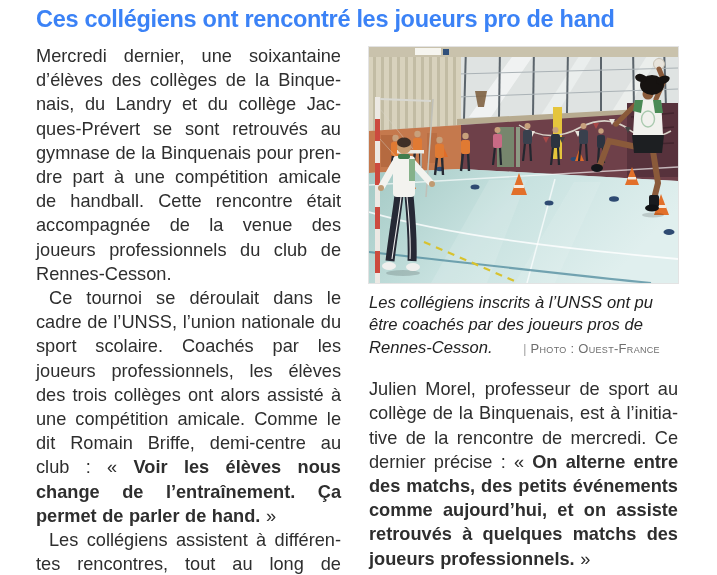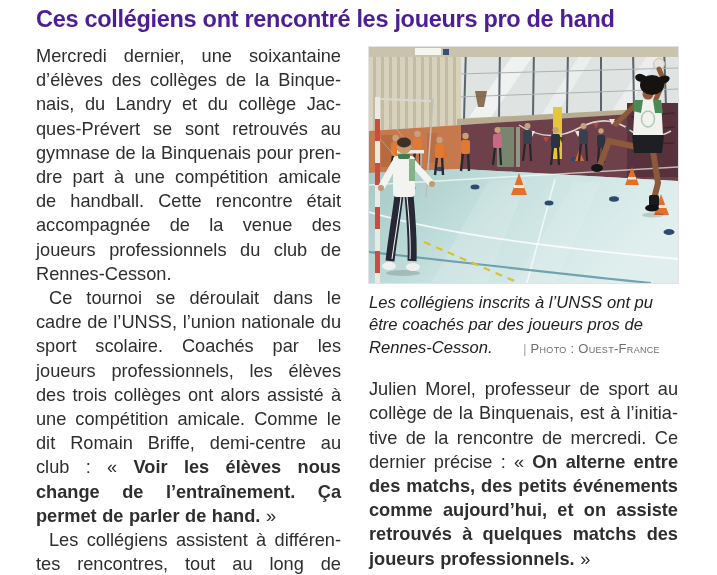--- a/index.html
+++ b/index.html
@@ -5,21 +5,21 @@
   html,body{margin:0;padding:0;background:#ffffff;}
   body{
     width:717px;height:575px;overflow:hidden;
     font-family:"Liberation Sans","DejaVu Sans",sans-serif;
     -webkit-font-smoothing:antialiased;
   }
   .page{position:relative;width:717px;height:575px;background:#fff;}
   .headline{
     position:absolute;left:36px;top:5px;margin:0;width:660px;
     font-size:23.5px;line-height:28px;font-weight:bold;
-    letter-spacing:-0.3px;color:#4c1d95;
+    letter-spacing:-0.3px;color:#3b82f6;
   }
   .col-left{position:absolute;left:36px;top:44px;width:305px;}
   .col-right{position:absolute;left:369px;top:47px;width:309px;}
   p.body-p{
     margin:0;font-size:18.2px;line-height:24.2px;text-align:justify;
     color:#2e2e2e;word-spacing:0.5px;
   }
   p.body-p.indent{text-indent:13px;}
   .bold{font-weight:bold;}
   figure.photo{

